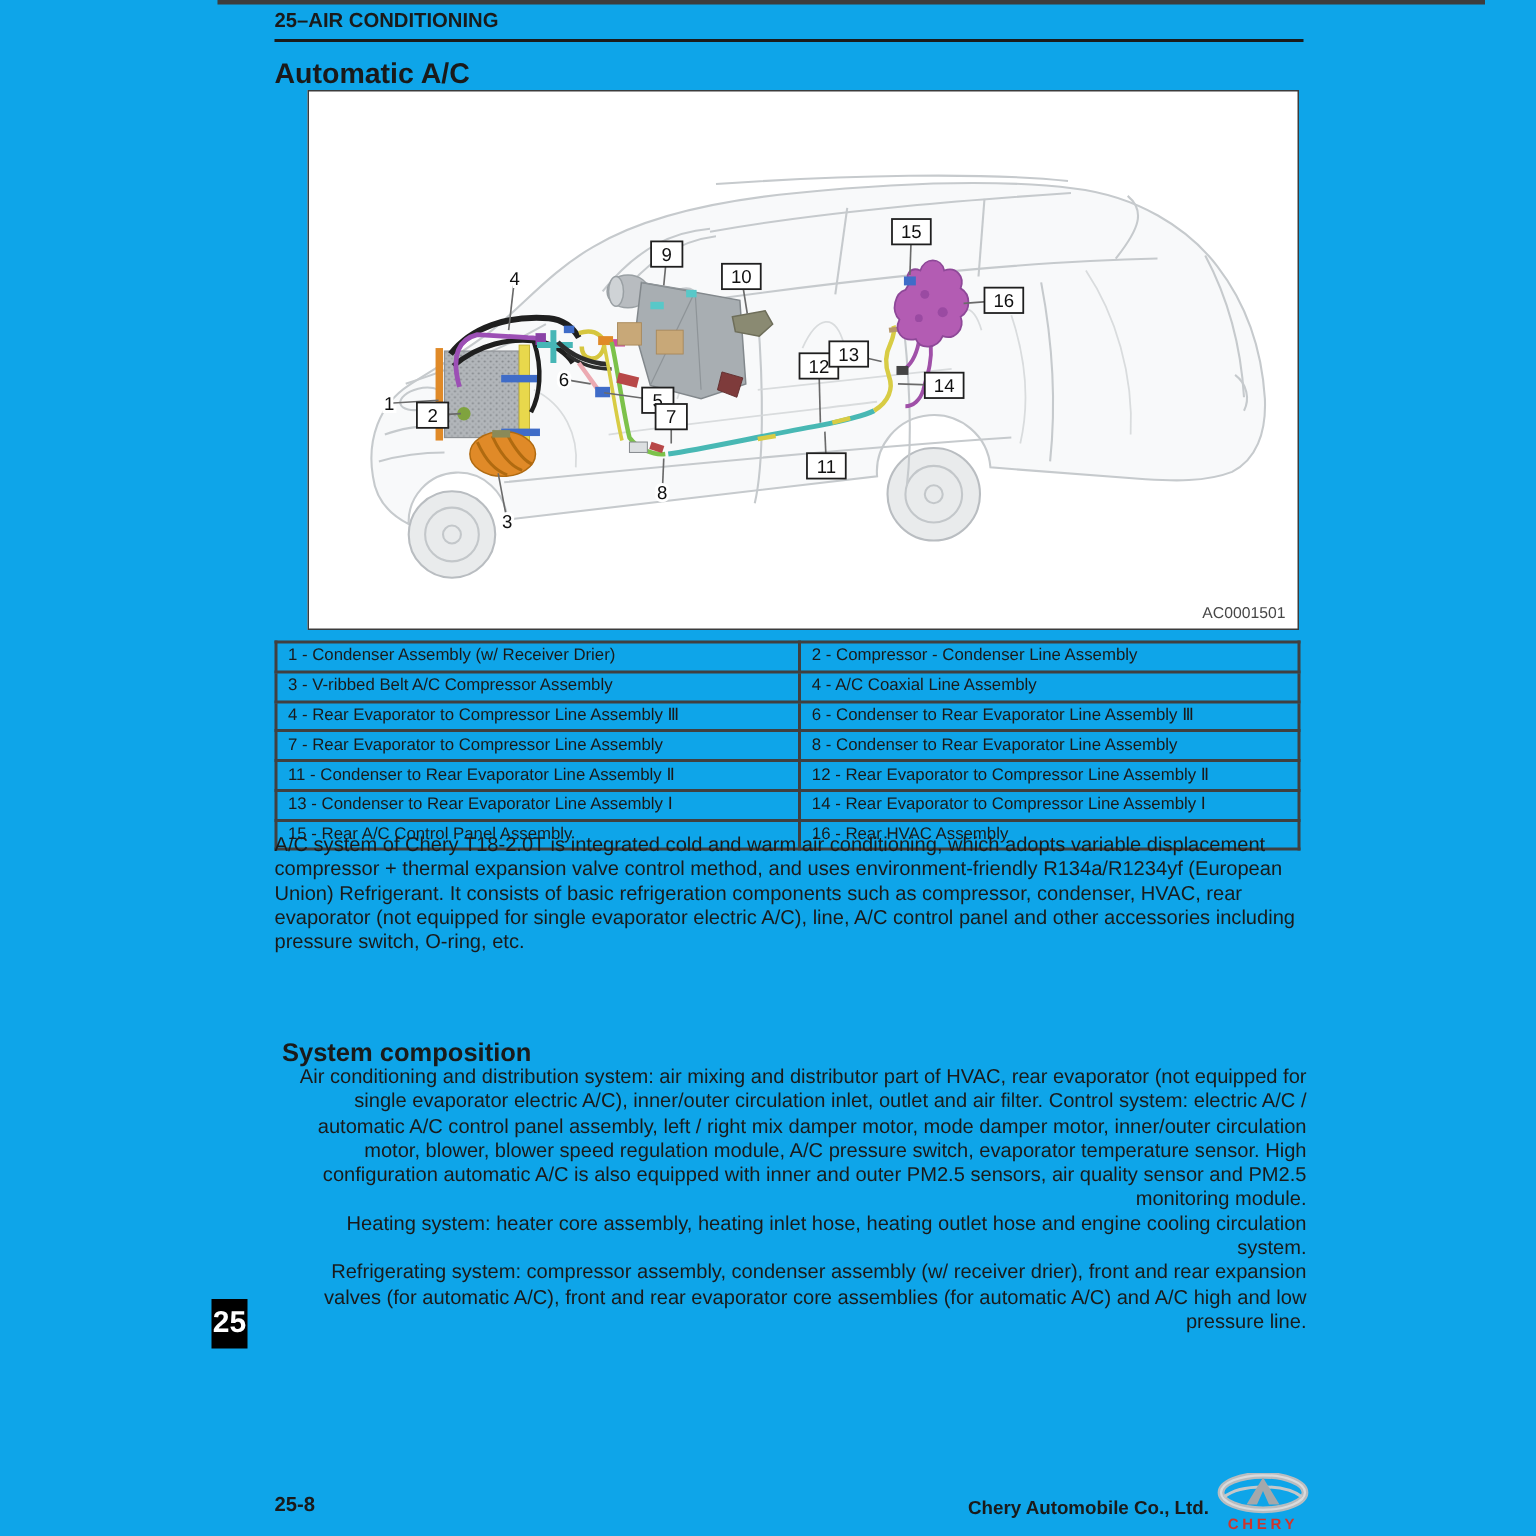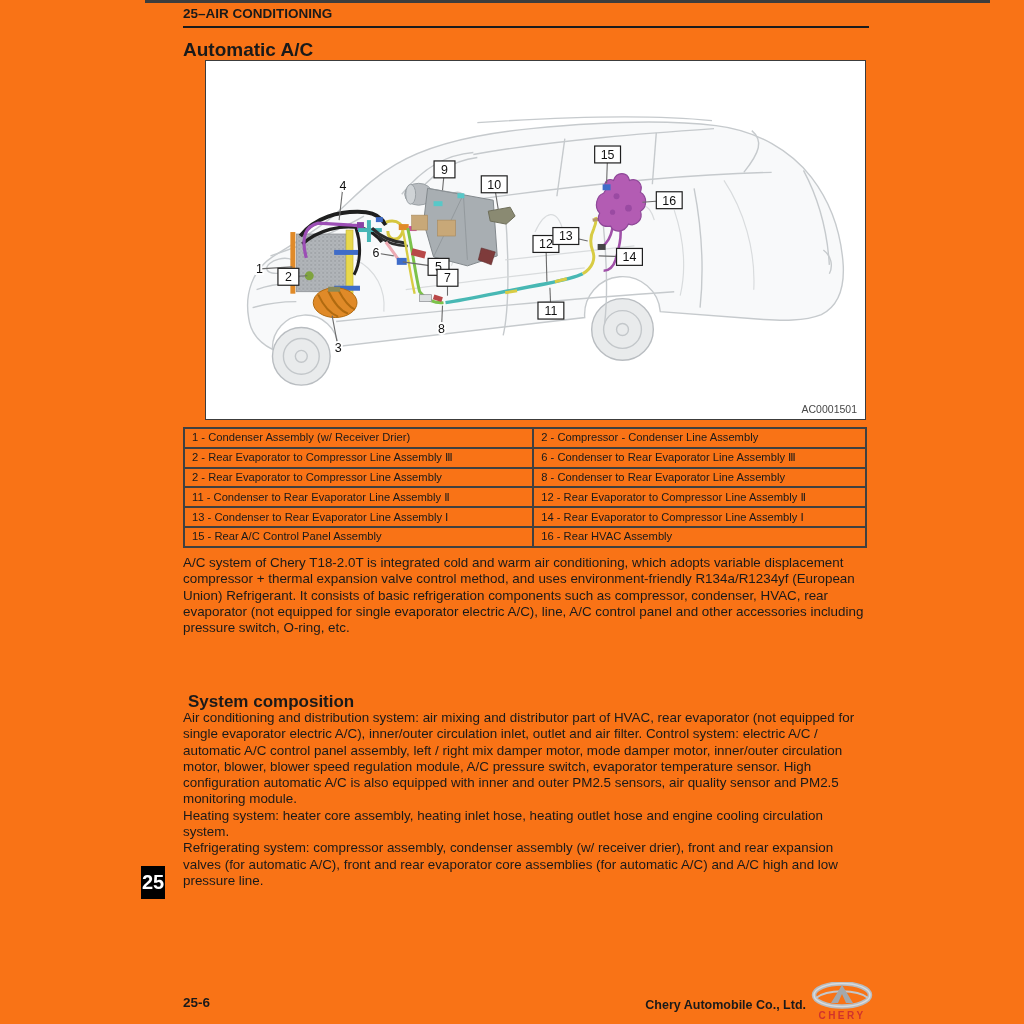--- a/index.html
+++ b/index.html
@@ -1,31 +1,31 @@
 <!DOCTYPE html>
 <html><head>
 <meta charset="utf-8">
 <style>
   html,body{margin:0;padding:0;background:#ffffff;}
-  .page{position:relative;width:1024px;height:1024px;background:#f97316;
+  .page{position:relative;width:1024px;height:1024px;background:#0ea5e9;
         font-family:"Liberation Sans","DejaVu Sans",sans-serif;color:#1a1a1a;overflow:hidden;}
   .top-edge{position:absolute;left:145px;top:0;width:845px;height:3px;background:#3d3d3d;}
   .chapter-title{position:absolute;left:183px;top:6px;font-size:13.5px;font-weight:bold;}
   .header-rule{position:absolute;left:183px;top:26px;width:686px;height:2px;background:#1b1b1b;}
   .section-title{position:absolute;left:183px;top:39px;margin:0;font-size:19px;font-weight:bold;}
   .figure-box{position:absolute;left:205px;top:60px;width:659px;height:358px;border:1px solid #3c3c3c;background:#fff;}
   .figure-code{position:absolute;right:8px;bottom:4px;font-size:10.5px;color:#474747;}
   .parts-table{position:absolute;left:183px;top:427px;width:684px;border-collapse:collapse;table-layout:fixed;}
   .parts-table td{border:2px solid #404040;font-size:11.2px;line-height:13px;padding:2.4px 4px 2.4px 7px;
                   white-space:nowrap;overflow:hidden;}
   .parts-table td:first-child{width:49.3%;}
   .body-text{position:absolute;left:183px;width:686px;margin:0;font-size:13.4px;line-height:16.3px;}
   .intro{top:555px;}
   .sc-title{position:absolute;left:183px;top:687px;margin:5px;font-size:17px;font-weight:bold;}
-  .sc-block{position:absolute;left:183px;top:710px;width:688px;}
+  .sc-block{position:absolute;left:183px;top:710px;width:688px;text-align:right;}
   .sc-block p{margin:0;font-size:13.4px;line-height:16.3px;}
   .page-tab{position:absolute;left:141px;top:866px;width:24px;height:33px;background:#000;color:#fff;
             font-size:20px;font-weight:bold;display:flex;align-items:center;justify-content:center;}
   .page-number{position:absolute;left:183px;top:995px;font-size:13.5px;font-weight:bold;}
   .company-name{position:absolute;left:630px;top:998px;width:176px;text-align:right;font-size:12.5px;font-weight:bold;}
   .logo-wrap{position:absolute;left:809px;top:982px;width:66px;height:40px;}
 </style>
 </head>
 <body>
 
@@ -221,25 +221,29 @@
     <div class="figure-code">AC0001501</div>
   </div>
 
   <table class="parts-table">
     <tbody>
         <tr>
           <td>1 - Condenser Assembly (w/ Receiver Drier)</td>
           <td>2 - Compressor - Condenser Line Assembly</td>
         </tr>
         <tr>
-          <td>2 - Rear Evaporator to Compressor Line Assembly Ⅲ</td>
+          <td>3 - V-ribbed Belt A/C Compressor Assembly</td>
+          <td>4 - A/C Coaxial Line Assembly</td>
+        </tr>
+        <tr>
+          <td>4 - Rear Evaporator to Compressor Line Assembly Ⅲ</td>
           <td>6 - Condenser to Rear Evaporator Line Assembly Ⅲ</td>
         </tr>
         <tr>
-          <td>2 - Rear Evaporator to Compressor Line Assembly</td>
+          <td>7 - Rear Evaporator to Compressor Line Assembly</td>
           <td>8 - Condenser to Rear Evaporator Line Assembly</td>
         </tr>
         <tr>
           <td>11 - Condenser to Rear Evaporator Line Assembly Ⅱ</td>
           <td>12 - Rear Evaporator to Compressor Line Assembly Ⅱ</td>
         </tr>
         <tr>
           <td>13 - Condenser to Rear Evaporator Line Assembly Ⅰ</td>
           <td>14 - Rear Evaporator to Compressor Line Assembly Ⅰ</td>
         </tr>
@@ -254,21 +258,21 @@
 
   <h3 class="sc-title">System composition</h3>
   <div class="sc-block">
     <p>Air conditioning and distribution system: air mixing and distributor part of HVAC, rear evaporator (not equipped for single evaporator electric A/C), inner/outer circulation inlet, outlet and air filter. Control system: electric A/C / automatic A/C control panel assembly, left / right mix damper motor, mode damper motor, inner/outer circulation motor, blower, blower speed regulation module, A/C pressure switch, evaporator temperature sensor. High configuration automatic A/C is also equipped with inner and outer PM2.5 sensors, air quality sensor and PM2.5 monitoring module.</p>
     <p>Heating system: heater core assembly, heating inlet hose, heating outlet hose and engine cooling circulation system.</p>
     <p>Refrigerating system: compressor assembly, condenser assembly (w/ receiver drier), front and rear expansion valves (for automatic A/C), front and rear evaporator core assemblies (for automatic A/C) and A/C high and low pressure line.</p>
   </div>
 
   <div class="page-tab">25</div>
 
-  <div class="page-number">25-6</div>
+  <div class="page-number">25-8</div>
   <div class="company-name">Chery Automobile Co., Ltd.</div>
   <div class="logo-wrap">
     <svg width="66" height="40" viewBox="0 0 66 40">
       <ellipse cx="33" cy="13" rx="28" ry="11.5" fill="none" stroke="#b9bcbf" stroke-width="4.5"></ellipse>
       <ellipse cx="33" cy="13" rx="28" ry="11.5" fill="none" stroke="#d9dbdd" stroke-width="1.5"></ellipse>
       <path d="M7,16 C18,7 48,7 59,16" stroke="#c4c7ca" stroke-width="2" fill="none"></path>
       <path d="M33,3 L44,21 L37,21 L33,12 L29,21 L22,21 Z" fill="#a4a8ab"></path>
       <text x="33" y="37" text-anchor="middle" font-family="Liberation Sans, DejaVu Sans, sans-serif" font-size="10" font-weight="bold" letter-spacing="2.5" fill="#d0342c">CHERY</text>
     </svg>
   </div>

